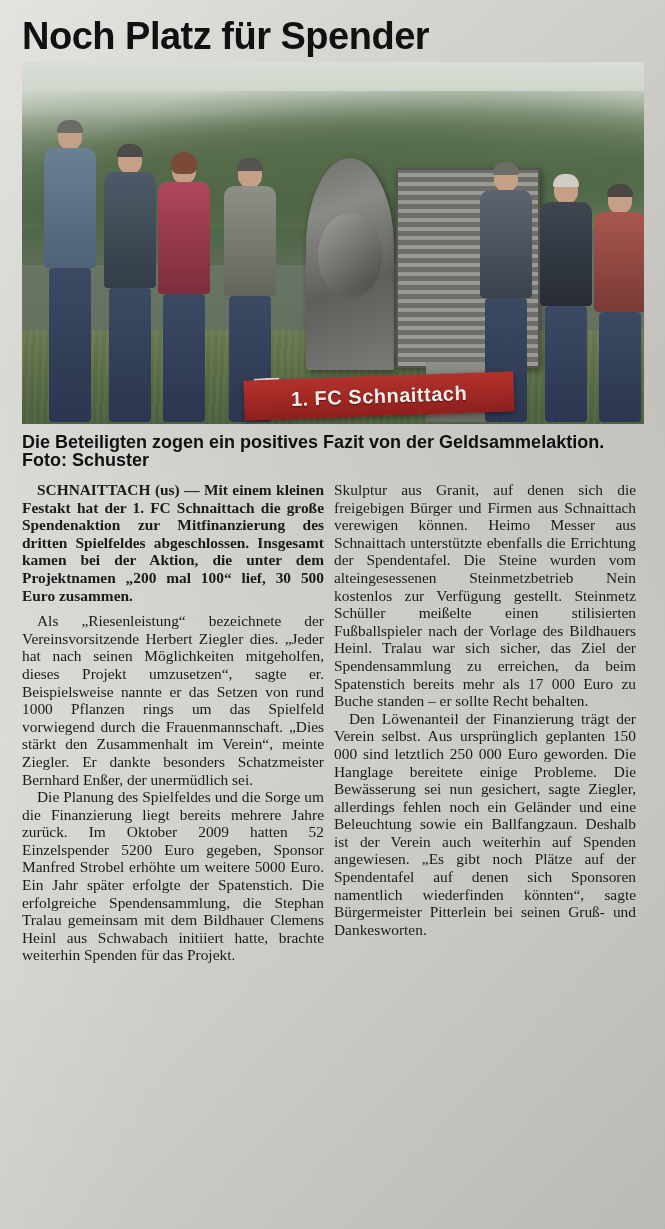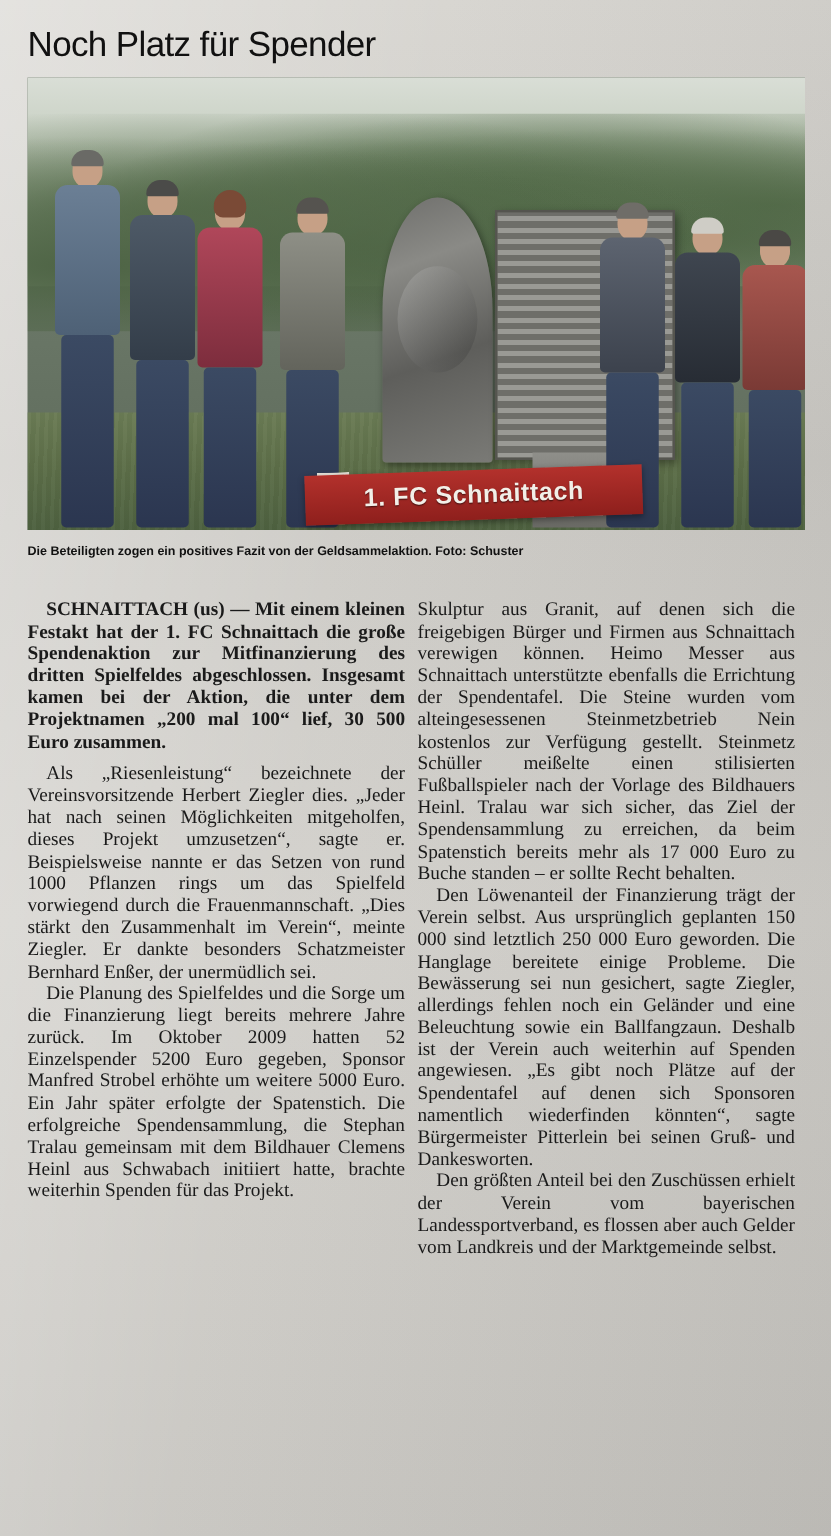--- a/index.html
+++ b/index.html
@@ -25,22 +25,22 @@
       linear-gradient(180deg, #d6d4cf 0%, #cbc9c4 30%, #d2d0cb 60%, #c7c5c0 100%);
   }
   .content {
     position: absolute;
     left: 22px;
     top: 14px;
     width: 622px;
   }
   .headline {
     font-family: "Liberation Sans", sans-serif;
-    font-weight: normal;
-    font-size: 28px;
+    font-weight: bold;
+    font-size: 38px;
     line-height: 44px;
     letter-spacing: -0.5px;
     margin: 0 0 4px 0;
     color: #111;
   }
   .subhead {
     font-family: "Liberation Sans", sans-serif;
     font-weight: bold;
     font-size: 18.5px;
     line-height: 22px;
@@ -160,23 +160,23 @@
     width: 52px; border-radius: 10px 10px 4px 4px;
   }
   .person .legs {
     position: absolute; left: 50%; transform: translateX(-50%);
     width: 42px; border-radius: 4px;
     background: linear-gradient(180deg, #3b4a63 0%, #2b3650 100%);
   }
   .caption {
     font-family: "Liberation Sans", sans-serif;
     font-weight: bold;
-    font-size: 10px;
+    font-size: 18px;
     line-height: 18px;
-    margin: 9px 0 28px 0;
+    margin: 9px 0 12px 0;
     color: #111;
   }
   
   .columns {
     display: flex;
     gap: 10px;
   }
   .col {
     width: 302px;
     font-size: 15.4px;
@@ -268,18 +268,17 @@
     <div class="columns">
       <div class="col">
         <p class="lead">SCHNAITTACH (us) — Mit einem kleinen Festakt hat der 1. FC Schnaittach die große Spendenaktion zur Mitfinanzierung des dritten Spielfeldes abgeschlossen. Insgesamt kamen bei der Aktion, die unter dem Projektnamen „200 mal 100“ lief, 30 500 Euro zusammen.</p>
         <div class="spacer"></div>
         <p>Als „Riesenleistung“ bezeichnete der Vereinsvorsitzende Herbert Ziegler dies. „Jeder hat nach seinen Möglichkeiten mitgeholfen, dieses Projekt umzusetzen“, sagte er. Beispielsweise nannte er das Setzen von rund 1000 Pflanzen rings um das Spielfeld vorwiegend durch die Frauenmannschaft. „Dies stärkt den Zusammenhalt im Verein“, meinte Ziegler. Er dankte besonders Schatzmeister Bernhard Enßer, der unermüdlich sei.</p>
         <p>Die Planung des Spielfeldes und die Sorge um die Finanzierung liegt bereits mehrere Jahre zurück. Im Oktober 2009 hatten 52 Einzelspender 5200 Euro gegeben, Sponsor Manfred Strobel erhöhte um weitere 5000 Euro. Ein Jahr später erfolgte der Spatenstich. Die erfolgreiche Spendensammlung, die Stephan Tralau gemeinsam mit dem Bildhauer Clemens Heinl aus Schwabach initiiert hatte, brachte weiterhin Spenden für das Projekt.</p>
       </div>
       <div class="col">
         <p class="noindent">Skulptur aus Granit, auf denen sich die freigebigen Bürger und Firmen aus Schnaittach verewigen können. Heimo Messer aus Schnaittach unterstützte ebenfalls die Errichtung der Spendentafel. Die Steine wurden vom alteingesessenen Steinmetzbetrieb Nein kostenlos zur Verfügung gestellt. Steinmetz Schüller meißelte einen stilisierten Fußballspieler nach der Vorlage des Bildhauers Heinl. Tralau war sich sicher, das Ziel der Spendensammlung zu erreichen, da beim Spatenstich bereits mehr als 17 000 Euro zu Buche standen – er sollte Recht behalten.</p>
         <p>Den Löwenanteil der Finanzierung trägt der Verein selbst. Aus ursprünglich geplanten 150 000 sind letztlich 250 000 Euro geworden. Die Hanglage bereitete einige Probleme. Die Bewässerung sei nun gesichert, sagte Ziegler, allerdings fehlen noch ein Geländer und eine Beleuchtung sowie ein Ballfangzaun. Deshalb ist der Verein auch weiterhin auf Spenden angewiesen. „Es gibt noch Plätze auf der Spendentafel auf denen sich Sponsoren namentlich wiederfinden könnten“, sagte Bürgermeister Pitterlein bei seinen Gruß- und Dankesworten.</p>
-        <p>Den größten Anteil bei den Zuschüssen erhielt der Verein vom bayerischen Landessportverband, es flossen aber auch Gelder vom Landkreis und der Marktgemeinde selbst.</p>
       </div>
     </div>
 
   </div>
 </div>
 
 </body></html>

